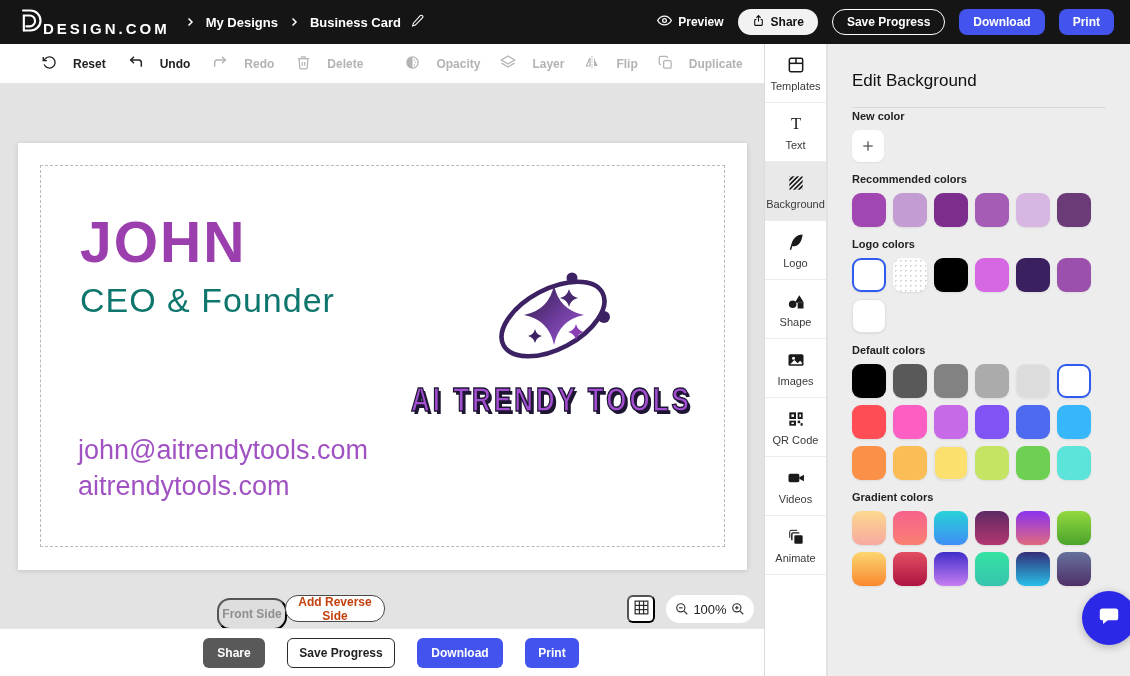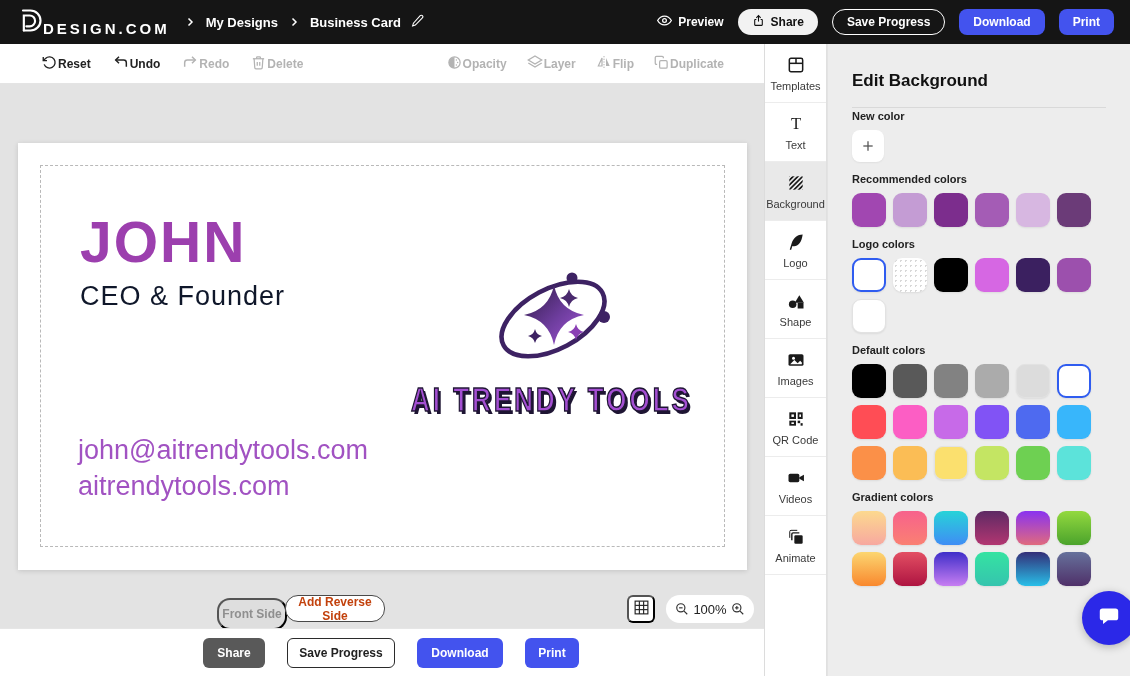--- a/index.html
+++ b/index.html
@@ -19,35 +19,35 @@
   .preview { display:flex; align-items:center; gap:6px; font-size:12px; font-weight:bold; cursor:pointer; }
   .hbtn { height:26px; border-radius:13px; display:flex; align-items:center; justify-content:center;
           font-size:12px; font-weight:bold; cursor:pointer; padding:0 14px; border:none; }
   .hbtn.share { background:#f2f2f2; color:#111; gap:6px; }
   .hbtn.outline { background:transparent; color:#fff; border:1.5px solid #fff; }
   .hbtn.blue { background:#4353ee; color:#fff; border-radius:8px; }
 
   
   .toolbar { position:absolute; left:0; top:44px; width:764px; height:40px; background:#fff;
              border-bottom:1px solid #e4e4e4; display:flex; align-items:center; padding:0 40px 0 42px; }
-  .tool-item { display:flex; align-items:center; gap:1px; font-size:12px; font-weight:bold;
+  .tool-item { display:flex; align-items:center; gap:16px; font-size:12px; font-weight:bold;
                color:#222; margin-right:22px; cursor:pointer; }
   .tool-item.disabled { color:#b3b3b3; cursor:default; }
   .toolbar-right { margin-left:auto; display:flex; align-items:center; }
   .toolbar-right .tool-item { color:#b3b3b3; margin-right:0; margin-left:20px; }
 
   
   .workspace { position:absolute; left:0; top:84px; width:764px; height:544px; background:#e3e3e3; }
   .card { position:absolute; left:18px; top:59px; width:729px; height:427px; background:#fff;
           box-shadow:0 1px 5px rgba(0,0,0,.14); }
   .dashed { position:absolute; left:22px; top:22px; width:685px; height:382px;
             border:1px dashed #b9b9b9; }
   .card-name { position:absolute; left:62px; top:66px; font-size:57px; font-weight:bold;
                color:#9c3fae; letter-spacing:2px;text-align:center; }
-  .card-role { position:absolute; left:62px; top:138px; font-size:27px; color:#0f172a; letter-spacing:1px; }
+  .card-role { position:absolute; left:62px; top:138px; font-size:34px; color:#0f766e; letter-spacing:1px; }
   .card-logo { position:absolute; left:472px; top:126px; }
   .card-brand { position:absolute; left:393px; top:238px; font-size:26px; font-weight:bold;
                 letter-spacing:3px; color:#a44fd2; transform:scaleY(1.25); transform-origin:top left;
                 -webkit-text-stroke:1.2px #1e1533; text-shadow:2.5px 2.5px 0 #1e1533; white-space:nowrap; }
   .card-email { position:absolute; left:60px; top:292px; font-size:27px; color:#a152c2; }
   .card-site  { position:absolute; left:60px; top:328px; font-size:27px; color:#a152c2; }
 
   
   .pill { position:absolute; display:flex; align-items:center; justify-content:center;
           font-size:12px; font-weight:bold; border-radius:13px; cursor:pointer; }
@@ -77,21 +77,21 @@
              border-left:1px solid #dcdcdc; border-right:1px solid #e0e0e0; }
   .tool { height:59px; border-bottom:1px solid #ececec; display:flex; flex-direction:column;
           align-items:center; justify-content:center; gap:5px; cursor:pointer; color:#1a1a1a; }
   .tool.active { background:#e9e9e9; }
   .tool .tlabel { font-size:11px; color:#3a3a3a; }
   .tool svg { display:block; }
 
   
   .panel { position:absolute; left:828px; top:44px; width:302px; height:632px; background:#ededed;
            padding:0 24px; }
-  .panel-title { font-size:17px; font-weight:bold; color:#111; margin-top:27px; }
+  .panel-title { font-size:17px; font-weight:normal; color:#111; margin-top:27px; }
   .panel-divider { height:1px; background:#d9d9d9; margin-top:16px; }
   .sec-label { font-size:11px; font-weight:bold; color:#222; }
   .new-color-label { margin-top:2px; }
   .plus-btn { width:32px; height:32px; background:#fff; border-radius:8px; border:none; margin-top:8px;
               font-size:18px; color:#555; cursor:pointer; display:flex; align-items:center;
               justify-content:center; box-shadow:0 1px 2px rgba(0,0,0,.06); }
   .swatch-section { margin-top:11px; }
   .swatch-grid { display:flex; flex-wrap:wrap; gap:7px; margin-top:8px; width:254px; }
   .swatch { width:34px; height:34px; border-radius:9px; cursor:pointer;
             box-shadow:0 1px 2px rgba(0,0,0,.08); }

